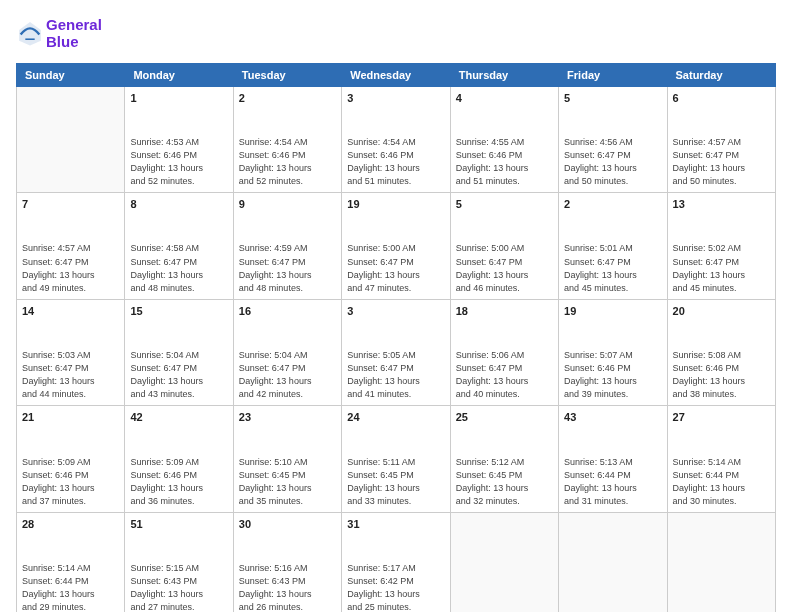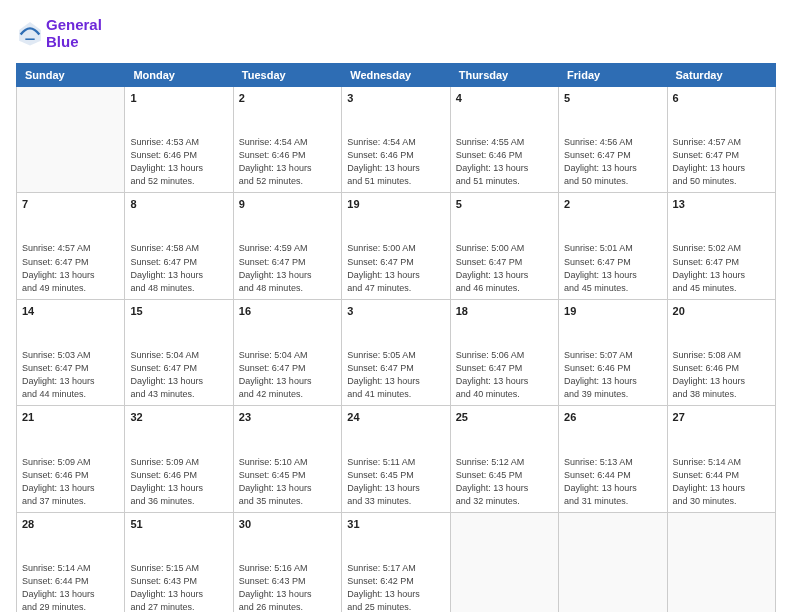--- a/index.html
+++ b/index.html
@@ -203,37 +203,37 @@
           <span class="day-number">20</span>
           <div class="day-info">Sunrise: 5:08 AM<br>Sunset: 6:46 PM<br>Daylight: 13 hours<br>and 38 minutes.</div>
         </td>
       </tr>
       <tr>
         <td>
           <span class="day-number">21</span>
           <div class="day-info">Sunrise: 5:09 AM<br>Sunset: 6:46 PM<br>Daylight: 13 hours<br>and 37 minutes.</div>
         </td>
         <td>
-          <span class="day-number">32</span>
+          <span class="day-number">42</span>
           <div class="day-info">Sunrise: 5:09 AM<br>Sunset: 6:46 PM<br>Daylight: 13 hours<br>and 36 minutes.</div>
         </td>
         <td>
           <span class="day-number">23</span>
           <div class="day-info">Sunrise: 5:10 AM<br>Sunset: 6:45 PM<br>Daylight: 13 hours<br>and 35 minutes.</div>
         </td>
         <td>
           <span class="day-number">24</span>
           <div class="day-info">Sunrise: 5:11 AM<br>Sunset: 6:45 PM<br>Daylight: 13 hours<br>and 33 minutes.</div>
         </td>
         <td>
           <span class="day-number">25</span>
           <div class="day-info">Sunrise: 5:12 AM<br>Sunset: 6:45 PM<br>Daylight: 13 hours<br>and 32 minutes.</div>
         </td>
         <td>
-          <span class="day-number">26</span>
+          <span class="day-number">43</span>
           <div class="day-info">Sunrise: 5:13 AM<br>Sunset: 6:44 PM<br>Daylight: 13 hours<br>and 31 minutes.</div>
         </td>
         <td>
           <span class="day-number">27</span>
           <div class="day-info">Sunrise: 5:14 AM<br>Sunset: 6:44 PM<br>Daylight: 13 hours<br>and 30 minutes.</div>
         </td>
       </tr>
       <tr>
         <td>
           <span class="day-number">28</span>

